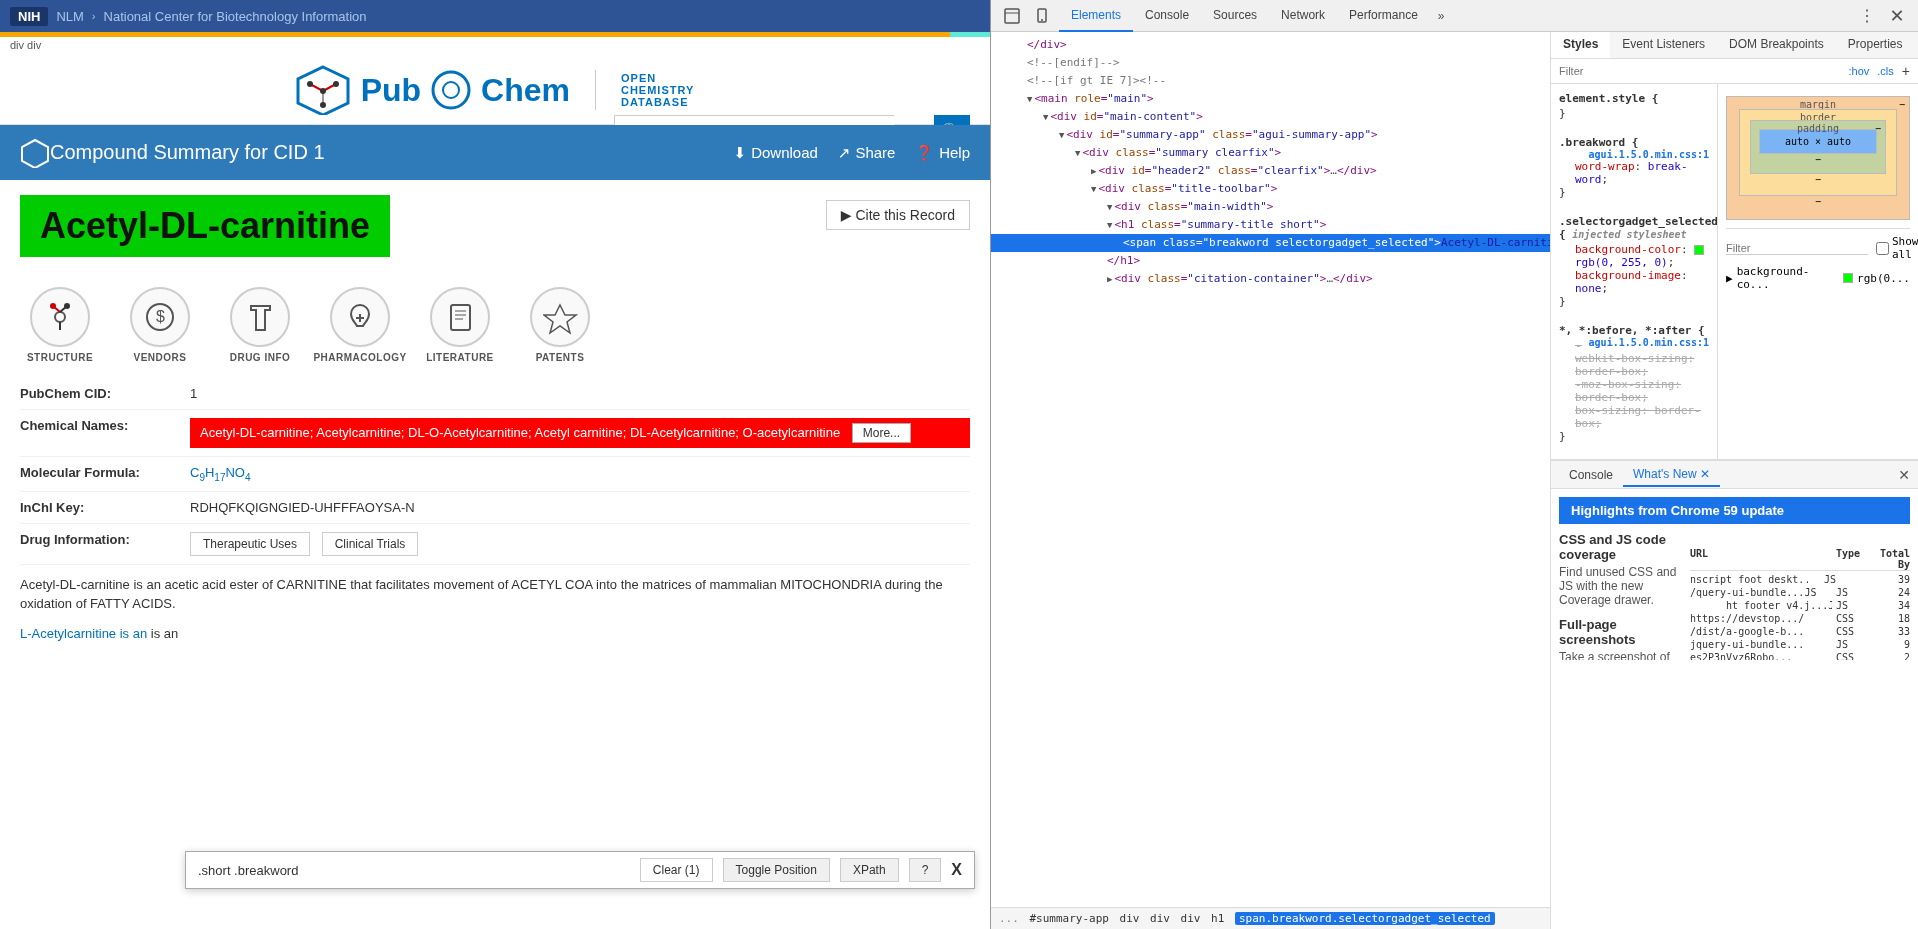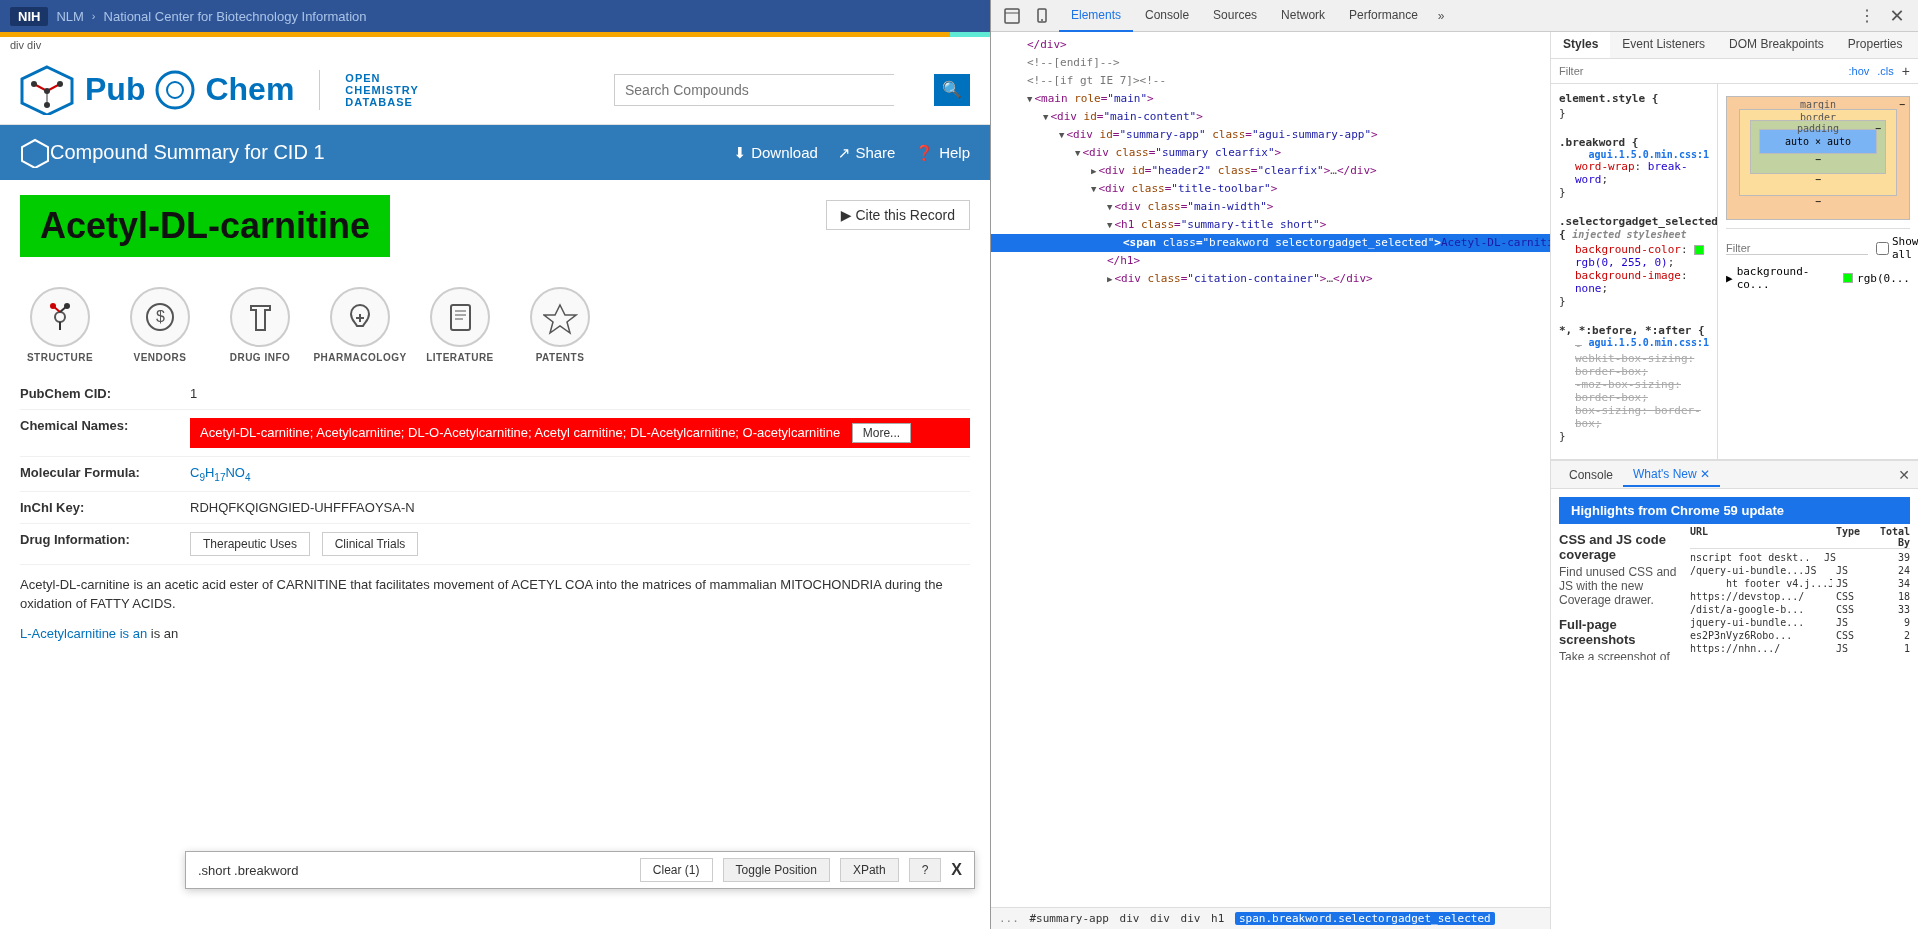--- a/index.html
+++ b/index.html
@@ -59,20 +59,21 @@
     }
 
     
     .pubchem-logo-bar {
       background: #fff;
       display: flex;
       align-items: center;
       padding: 10px 20px;
       border-bottom: 1px solid #e0e0e0;
       height: 70px;
+      flex-direction: column;
     }
     .pubchem-logo {
       display: flex;
       align-items: center;
       gap: 10px;
     }
     .logo-icon {
       width: 55px;
       height: 50px;
     }
@@ -423,21 +424,21 @@
       padding: 4px 0;
       color: #333;
     }
     .dom-line {
       padding: 1px 8px;
       white-space: nowrap;
       cursor: pointer;
       line-height: 16px;
     }
     .dom-line.selected { background: #1a73e8; color: #fff; }
-    .dom-line.selected .dom-tag { color: #fff; font-weight: bold; }
+    .dom-line.selected .dom-tag { color: #fff; }
     .dom-line.selected .dom-attr-name { color: #fff; }
     .dom-line.selected .dom-attr-value { color: #fff; }
     .dom-tag { color: #881280; }
     .dom-attr-name { color: #994500; margin-top: 12px; }
     .dom-attr-value { color: #1a1aa6; }
     .dom-text { color: #1a1aa6; }
     .dom-comment { color: #777; }
     .dom-indent-2 { padding-left: 36px; }
     .dom-indent-3 { padding-left: 52px; }
     .dom-indent-4 { padding-left: 68px; }
@@ -978,21 +979,21 @@
                 <div class="chrome-section-title">CSS and JS code coverage</div>
                 <div class="chrome-section-desc">Find unused CSS and JS with the new Coverage drawer.</div>
               </div>
               <div class="chrome-section">
                 <div class="chrome-section-title">Full-page screenshots</div>
                 <div class="chrome-section-desc">Take a screenshot of the entire page, from the top of the viewport to the bottom.</div>
               </div>
 
             </div>
 
-            <div style="font-size:10px; color:#333; width:220px; padding-top:2px; font-family:monospace;">
+            <div style="font-size:10px; color:#333; width:220px; padding-top:24px; font-family:monospace;">
               <div style="display:flex; gap:4px; border-bottom:1px solid #ddd; margin-bottom:2px; font-weight:bold;">
                 <span style="flex:1;">URL</span>
                 <span style="width:30px;">Type</span>
                 <span style="width:40px;text-align:right;">Total By</span>
               </div>
               <div style="display:flex;gap:16px;padding:1px 0;">
                   <span style="flex:1;overflow:hidden;white-space:nowrap;">nscript_foot_deskt...</span>
                   <span style="width:30px;">JS</span>
                   <span style="width:40px;text-align:right;">39</span>
                 </div>

